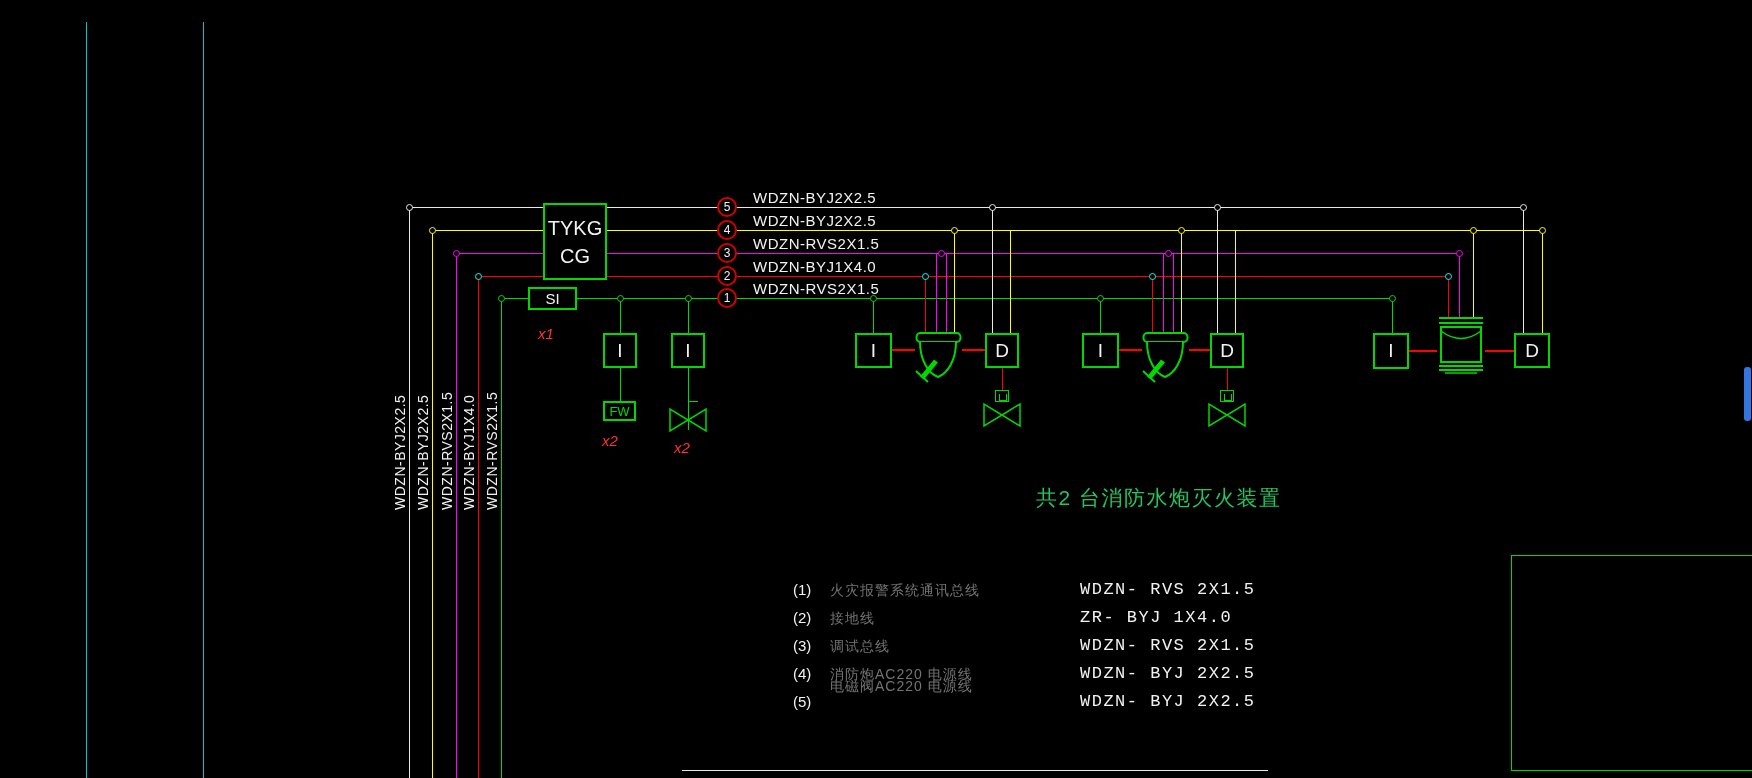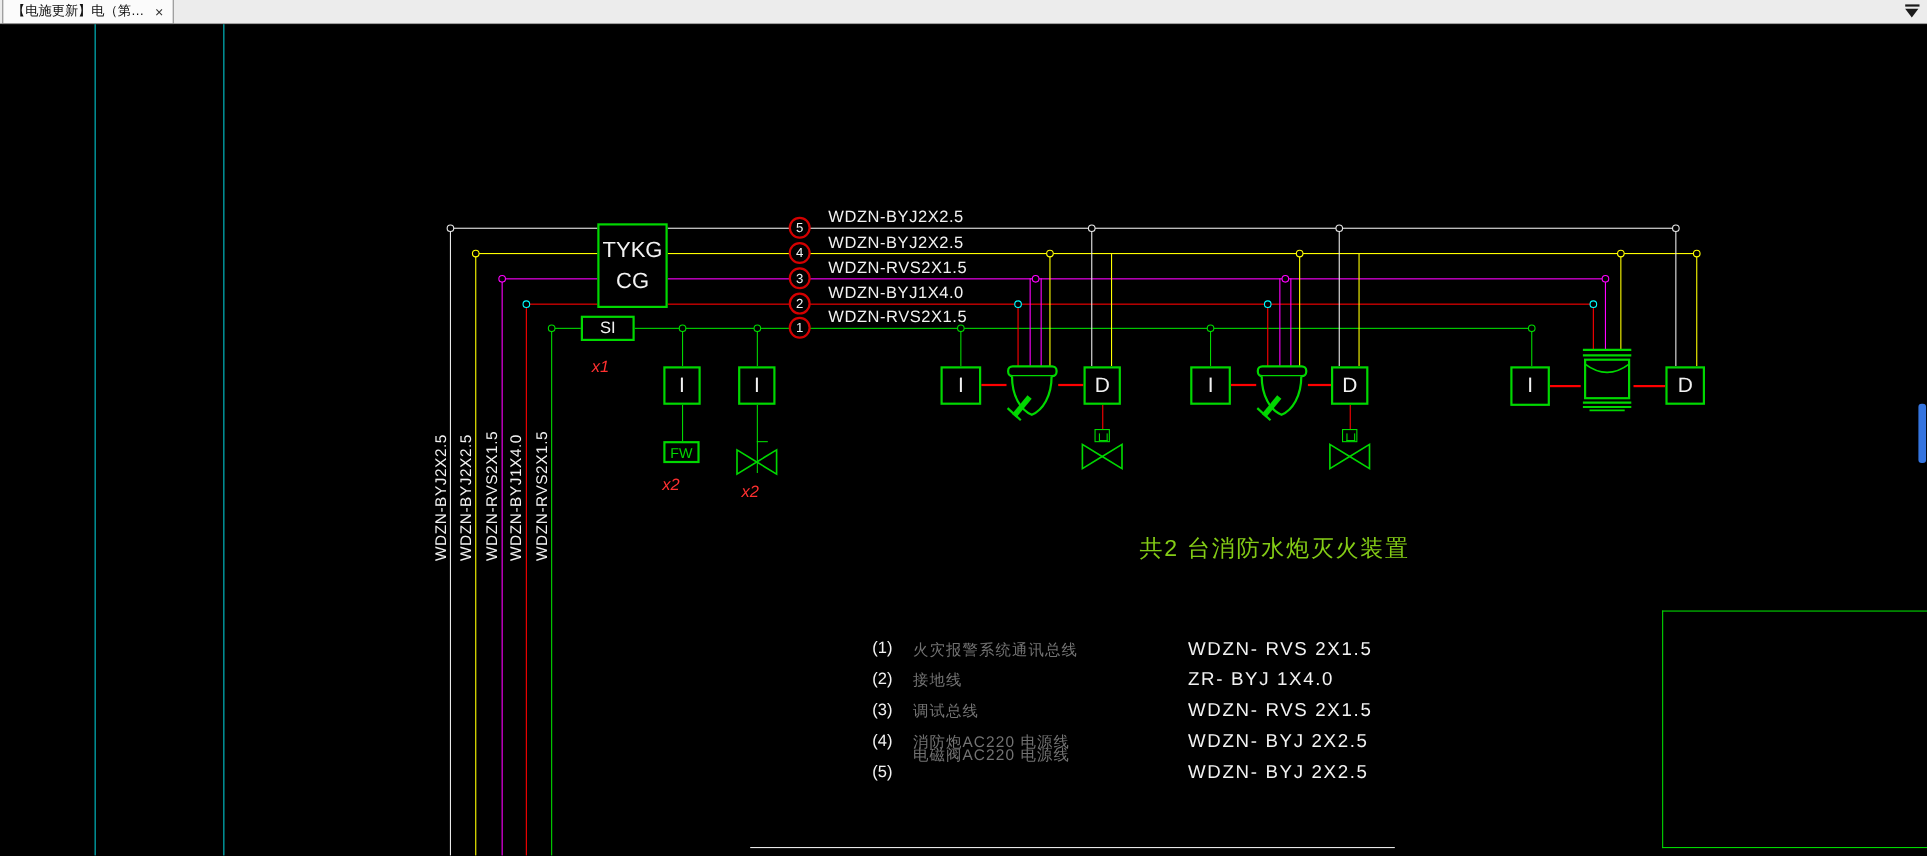--- a/index.html
+++ b/index.html
@@ -22,44 +22,34 @@
   .node{position:absolute;width:7px;height:7px;border-radius:50%;border:1px solid;background:#000;box-sizing:border-box;}
   .wnum{position:absolute;width:20px;height:20px;border:2px solid #d40000;border-radius:50%;
         box-sizing:border-box;background:#000;color:#f2f2f2;font-size:12px;display:flex;
         align-items:center;justify-content:center;}
   .buslabel{position:absolute;color:#f2f2f2;font-size:15px;letter-spacing:.5px;white-space:nowrap;}
   .riserlabel{position:absolute;color:#f2f2f2;font-size:14px;white-space:nowrap;width:125px;height:15px;
         transform:rotate(-90deg);transform-origin:0 0;letter-spacing:.5px;}
   .gbox{position:absolute;border:2px solid #00d800;background:#000;box-sizing:border-box;
         display:flex;align-items:center;justify-content:center;color:#f2f2f2;}
   .redtxt{position:absolute;color:#ff3030;font-size:15px;font-style:italic;}
-  .caption{position:absolute;color:#84cc16;white-space:nowrap;}
+  .caption{position:absolute;color:#22c55e;white-space:nowrap;}
   .legend-num{position:absolute;color:#f2f2f2;font-size:15px;}
   .legend-label{position:absolute;color:#737373;font-size:14px;letter-spacing:1px;white-space:nowrap;}
-  .legend-spec{position:absolute;color:#f2f2f2;font-size:17px;letter-spacing:1.5px;white-space:nowrap;}
+  .legend-spec{position:absolute;color:#f2f2f2;font-size:17px;letter-spacing:1.5px;white-space:nowrap;font-family:Liberation Mono, monospace;}
   .sol{position:absolute;width:14px;height:12px;border:1px solid #00d800;box-sizing:border-box;background:#000;}
   .sol .inner{position:absolute;left:3px;top:3px;width:6px;height:6px;border:1px solid #00d800;border-top:none;}
   .thumb{position:absolute;left:1744px;top:367px;width:7px;height:54px;background:#3575e0;border-radius:3px;}
   svg{position:absolute;overflow:visible;}
 </style>
 </head>
 <body>
 
 <div class="screen">
 
-  <div class="titlebar">
-    <div class="tab">
-      <span class="t">【电施更新】电（第…</span>
-      <span class="x">×</span>
-    </div>
-    <div class="collapse">
-      <div class="bar"></div>
-      <div class="tri"></div>
-    </div>
-  </div>
 
   <div style="position:absolute;left:0;top:22px;width:1752px;height:756px;background:#000;"></div>
 
   <div class="v" style="left:86px;top:22px;height:756px;background:#00c5cc;"></div>
   <div class="v" style="left:203px;top:22px;height:756px;background:#00c5cc;"></div>
 
   <div class="h" style="left:409px;top:207px;width:1114px;background:#e8e8e8;"></div>
   <div class="h" style="left:432px;top:230px;width:1110px;background:#ffff00;"></div>
   <div class="h" style="left:456px;top:253px;width:1003px;background:#ff00ff;"></div>
   <div class="h" style="left:478px;top:276px;width:970px;background:#ff0000;"></div>

